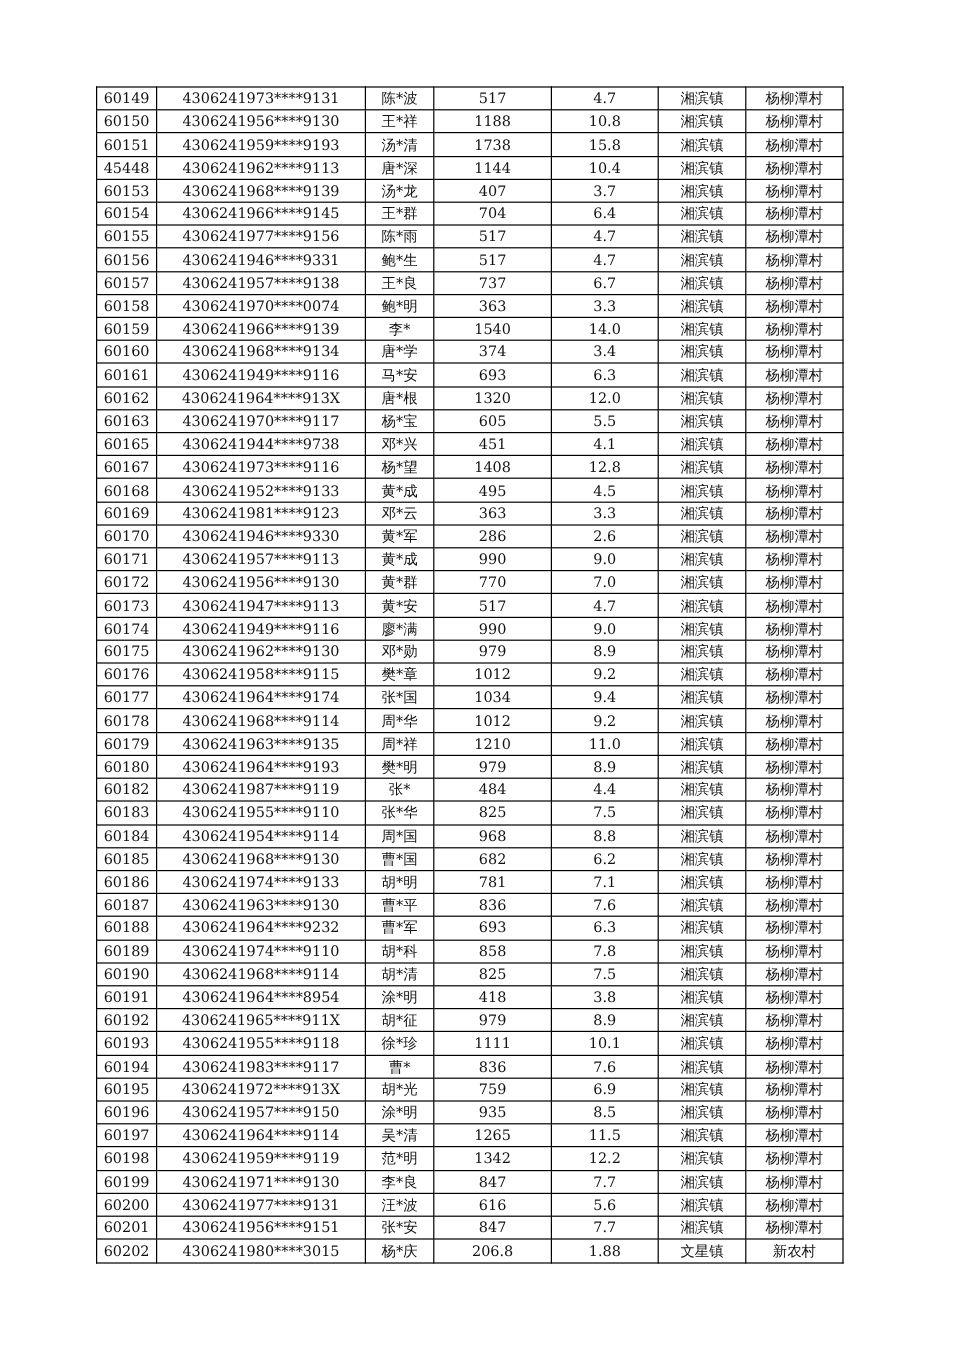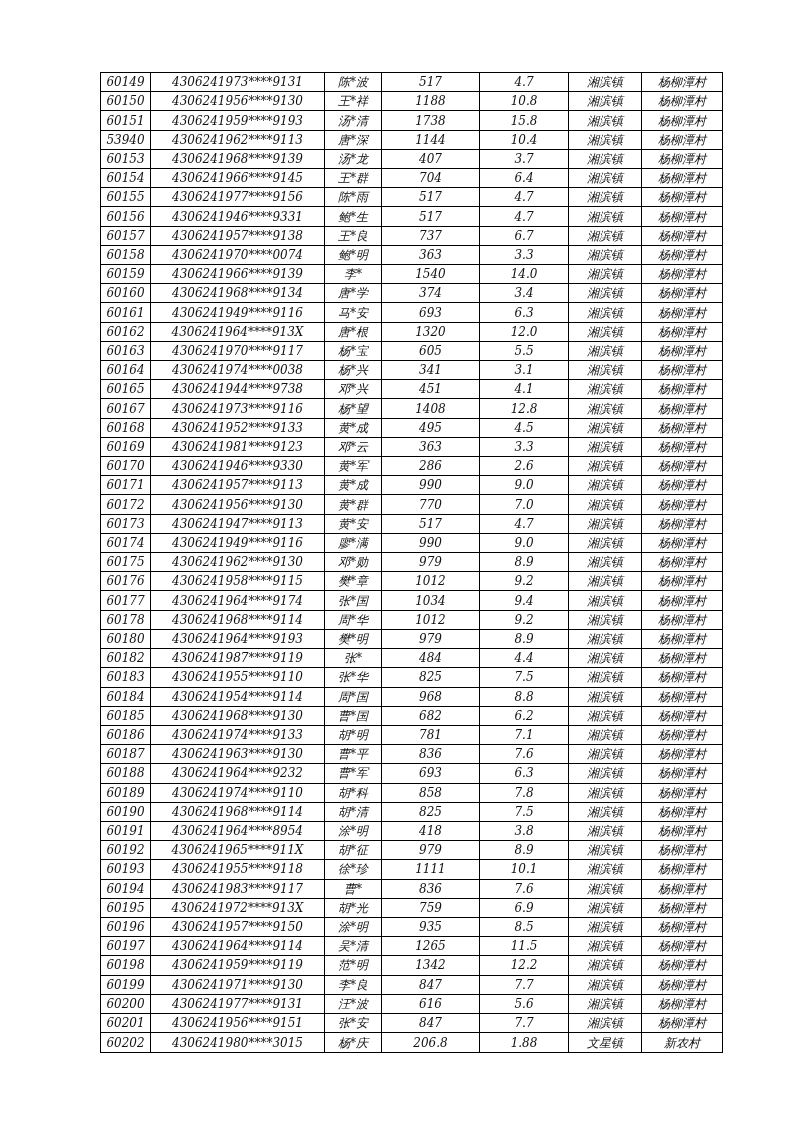--- a/index.html
+++ b/index.html
@@ -11,27 +11,26 @@
     position: relative;
     width: 794px;
     height: 1122px;
     background: #ffffff;
     overflow: hidden;
     font-family: "DejaVu Serif", "Liberation Serif", serif;
     color: #111111;
   }
   table.grid {
     position: absolute;
-    left: 100px;
+    left: 80px;
     top: 72px;
     width: 622px;
     height: 981px;
     border-collapse: collapse;
     table-layout: fixed;
-    font-style: italic;
   }
   table.grid td {
     border: 1px solid #000000;
     padding: 0 2px;
     text-align: center;
     vertical-align: middle;
     font-size: 12px;
     line-height: 1;
     white-space: nowrap;
     overflow: hidden;
@@ -82,21 +81,21 @@
         <tr>
           <td>60151</td>
           <td>4306241959****9193</td>
           <td>汤*清</td>
           <td>1738</td>
           <td>15.8</td>
           <td>湘滨镇</td>
           <td>杨柳潭村</td>
         </tr>
         <tr>
-          <td>53940</td>
+          <td>45448</td>
           <td>4306241962****9113</td>
           <td>唐*深</td>
           <td>1144</td>
           <td>10.4</td>
           <td>湘滨镇</td>
           <td>杨柳潭村</td>
         </tr>
         <tr>
           <td>60153</td>
           <td>4306241968****9139</td>
@@ -190,29 +189,20 @@
         <tr>
           <td>60163</td>
           <td>4306241970****9117</td>
           <td>杨*宝</td>
           <td>605</td>
           <td>5.5</td>
           <td>湘滨镇</td>
           <td>杨柳潭村</td>
         </tr>
         <tr>
-          <td>60164</td>
-          <td>4306241974****0038</td>
-          <td>杨*兴</td>
-          <td>341</td>
-          <td>3.1</td>
-          <td>湘滨镇</td>
-          <td>杨柳潭村</td>
-        </tr>
-        <tr>
           <td>60165</td>
           <td>4306241944****9738</td>
           <td>邓*兴</td>
           <td>451</td>
           <td>4.1</td>
           <td>湘滨镇</td>
           <td>杨柳潭村</td>
         </tr>
         <tr>
           <td>60167</td>
@@ -312,20 +302,29 @@
           <td>9.4</td>
           <td>湘滨镇</td>
           <td>杨柳潭村</td>
         </tr>
         <tr>
           <td>60178</td>
           <td>4306241968****9114</td>
           <td>周*华</td>
           <td>1012</td>
           <td>9.2</td>
+          <td>湘滨镇</td>
+          <td>杨柳潭村</td>
+        </tr>
+        <tr>
+          <td>60179</td>
+          <td>4306241963****9135</td>
+          <td>周*祥</td>
+          <td>1210</td>
+          <td>11.0</td>
           <td>湘滨镇</td>
           <td>杨柳潭村</td>
         </tr>
         <tr>
           <td>60180</td>
           <td>4306241964****9193</td>
           <td>樊*明</td>
           <td>979</td>
           <td>8.9</td>
           <td>湘滨镇</td>

